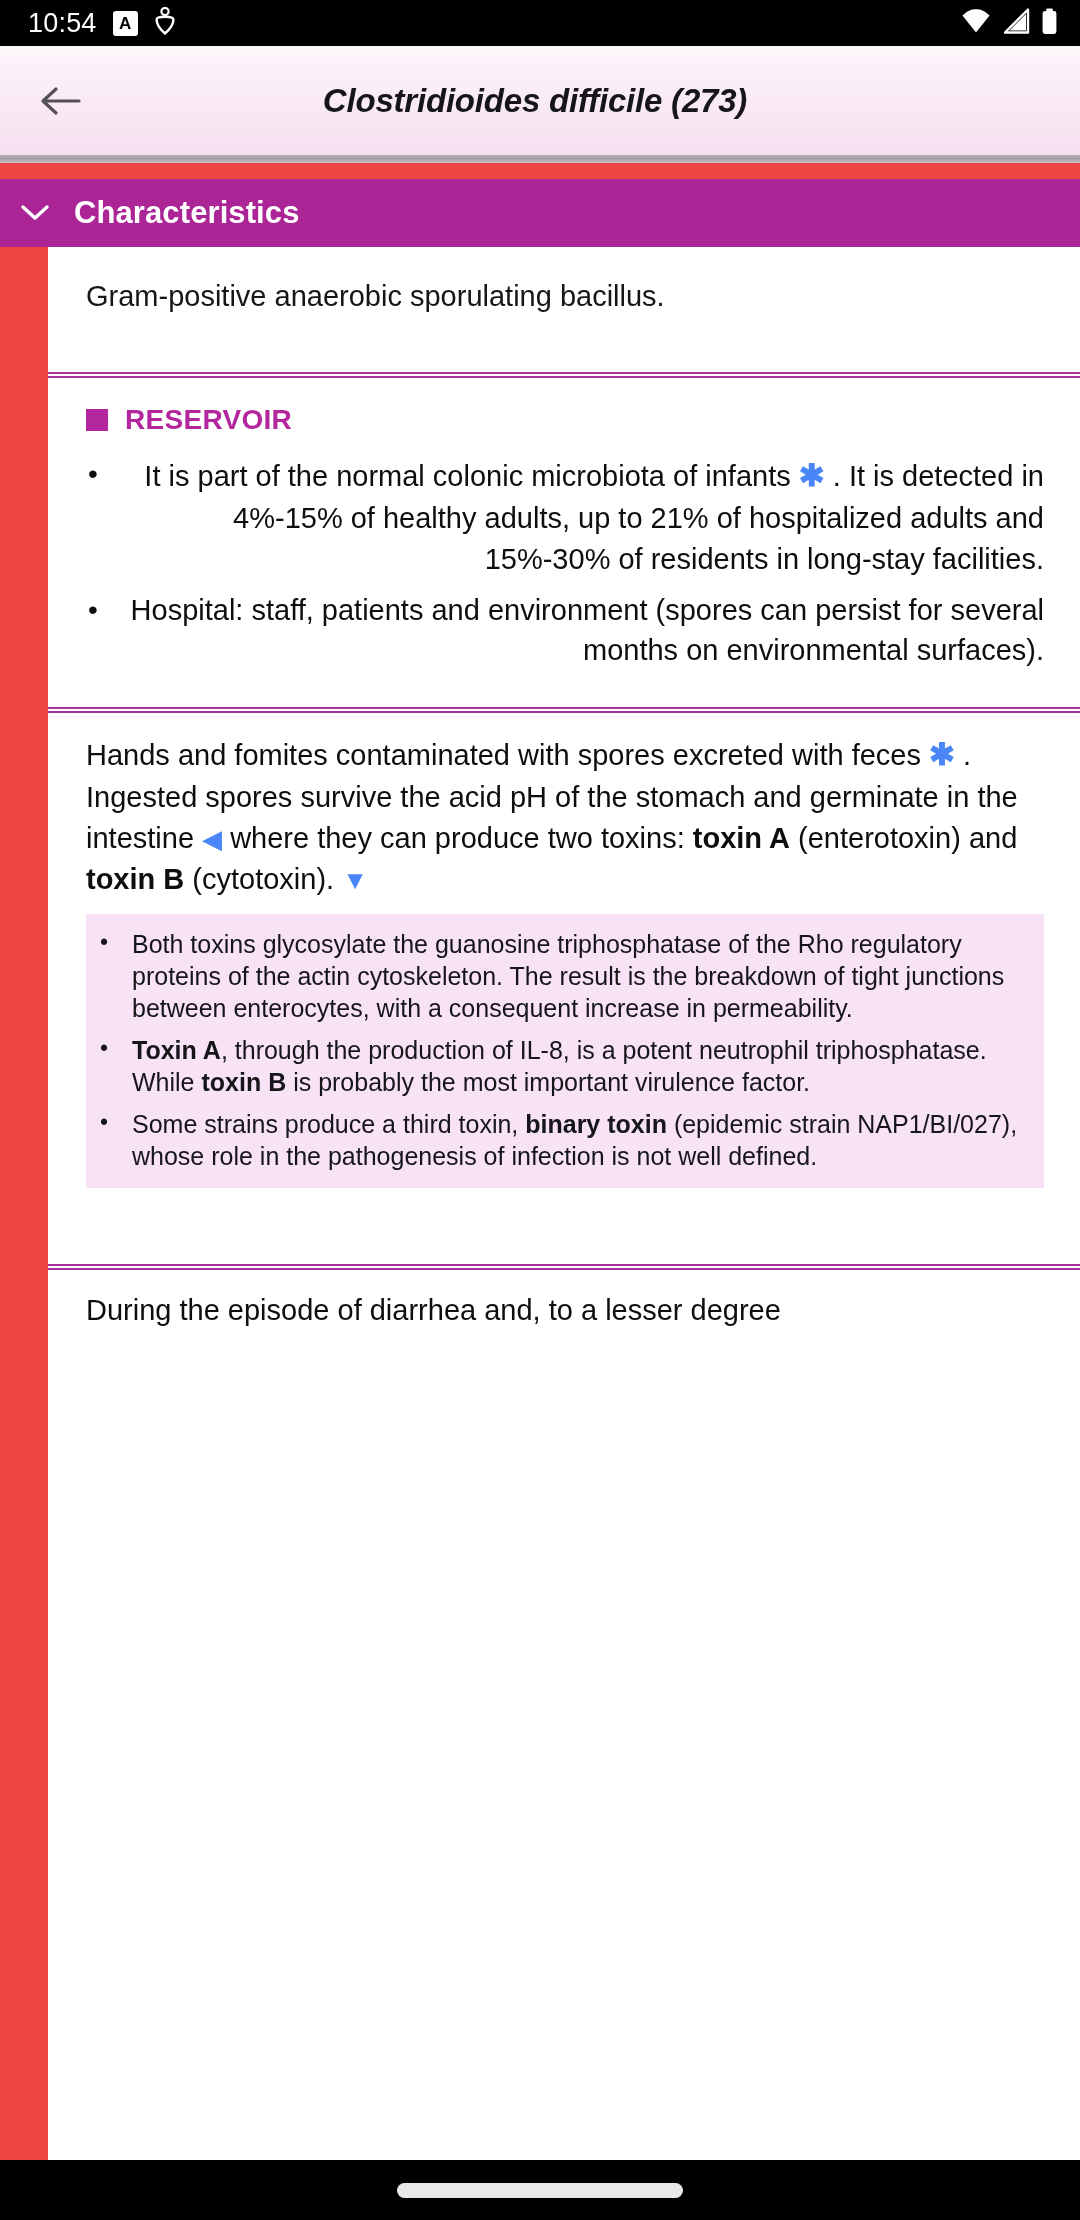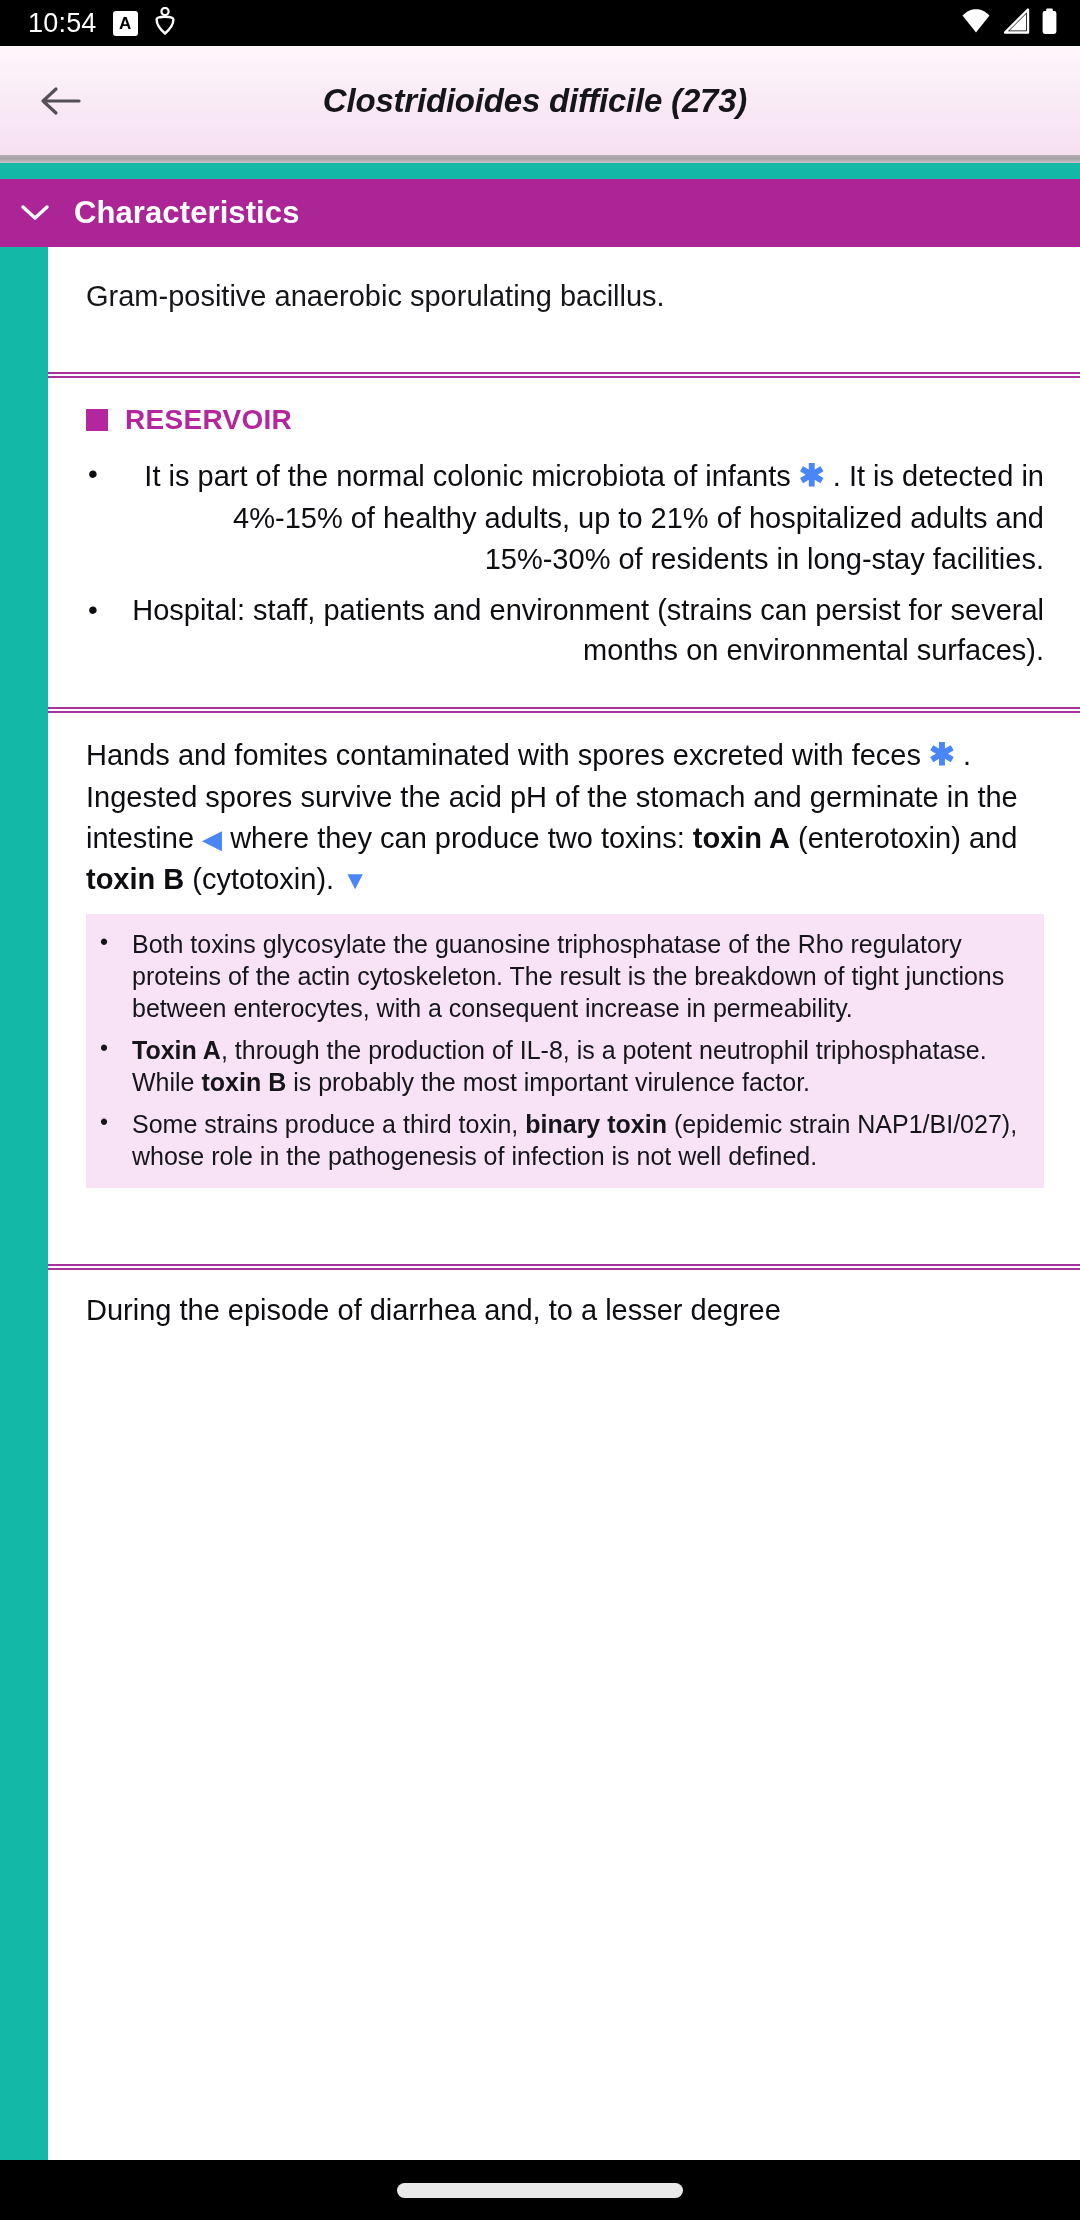--- a/index.html
+++ b/index.html
@@ -7,21 +7,21 @@
     width: 1080px;
     height: 2220px;
     background: #ffffff;
     font-family: "Liberation Sans", sans-serif;
     overflow: hidden;
   }
   .screen {
     position: relative;
     width: 1080px;
     height: 2220px;
-    background: #14b8a6;
+    background: #ef4444;
     display: flex;
     flex-direction: column;
   }
 
   
   .status-bar {
     height: 46px;
     background: #000000;
     color: #ffffff;
     display: flex;
@@ -310,21 +310,21 @@
       <span class="sq-bullet"></span>
       <span class="sect-head-text">RESERVOIR</span>
     </div>
     <ul class="bullets" id="reservoir-list">
         <li>
           <span class="dot">•</span>
           <span class="btext"><span>It is part of the normal colonic microbiota of infants </span><span class="ast">✱</span><span> . It is detected in 4%-15% of healthy adults, up to 21% of hospitalized adults and 15%-30% of residents in long-stay facilities.</span></span>
         </li>
         <li>
           <span class="dot">•</span>
-          <span class="btext"><span>Hospital: staff, patients and environment (strains can persist for several months on environmental surfaces).</span></span>
+          <span class="btext"><span>Hospital: staff, patients and environment (spores can persist for several months on environmental surfaces).</span></span>
         </li>
       </ul>
 
     <div class="div-spacer-bot"></div>
     <div class="divider"></div>
 
     <div class="para" id="mech-para"><span>Hands and fomites contaminated with spores excreted with feces </span><span class="ast">✱</span><span> . Ingested spores survive the acid pH of the stomach and germinate in the intestine </span><span class="tri-left">◀</span><span> where they can produce two toxins: </span><span class="bold">toxin A</span><span> (enterotoxin) and </span><span class="bold">toxin B</span><span> (cytotoxin). </span><span class="tri-down">▼</span></div>
 
     <div class="note-box">
       <ul id="note-list">

